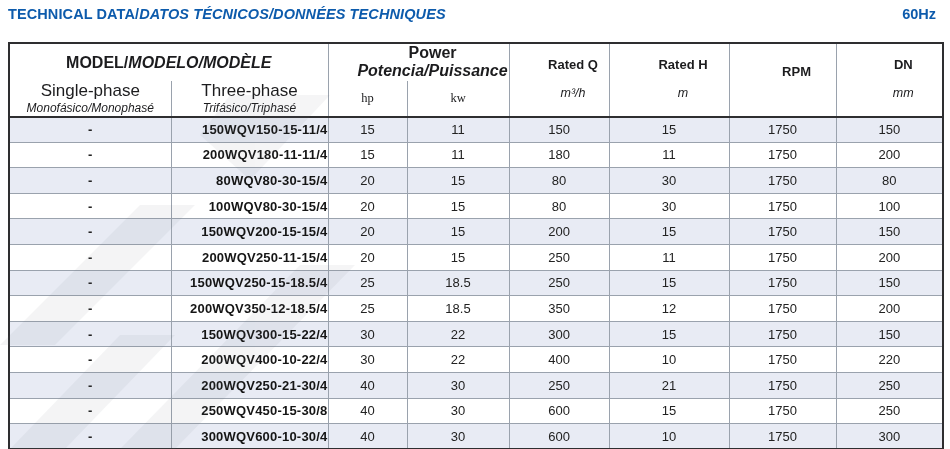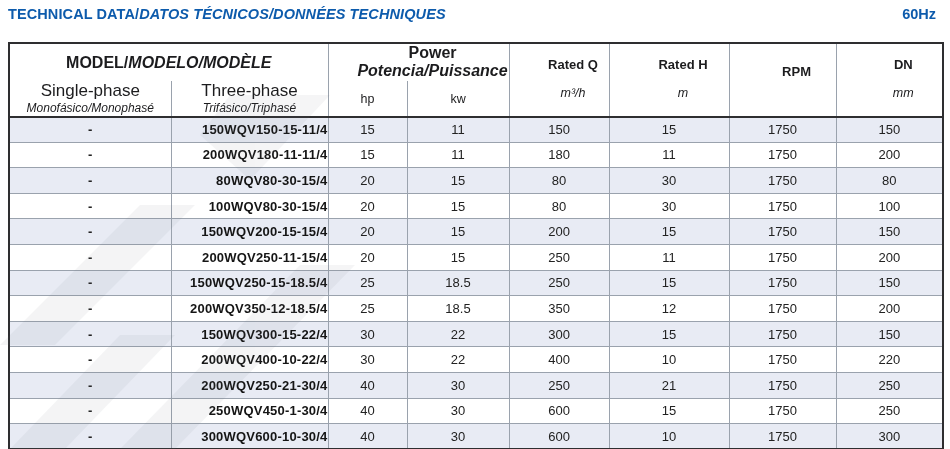--- a/index.html
+++ b/index.html
@@ -48,21 +48,21 @@
   }
   thead th{background:#fff;font-weight:bold;}
   
   tr.hrowA th{border-bottom:none;height:31px;}
   tr.hrowB th{border-top:none;height:32px;}
   th.group-cell{font-size:16px;line-height:1.1;}
   th.group-cell .intl{font-style:italic;}
   .two-line{display:block;line-height:1.15;padding-left:28px;}
   tr.hrowB .sub-en{font-weight:normal;font-size:17px;display:block;line-height:1.2;}
   tr.hrowB .sub-intl{font-weight:normal;font-style:italic;font-size:12px;display:block;line-height:1.2;}
-  tr.hrowB .unit-label{font-weight:normal;font-size:12.5px;}
+  tr.hrowB .unit-label{font-weight:normal;font-size:12.5px;font-family:Liberation Serif, serif;}
   th.span-cell{padding:5px 0 7px;}
   th.span-cell .col-title{display:block;font-size:13px;font-weight:bold;}
   th.span-cell .col-unit{display:block;font-weight:normal;font-size:12.5px;margin-top:14px;font-style:italic;}
   
   thead tr.hrowB th{border-bottom:2px solid var(--border-outer);}
   thead th.span-cell{border-bottom:2px solid var(--border-outer);padding-left:28px;}
   
   tbody td{height:25.6px;font-size:13px;color:#222;background:#fff;}
   tbody tr.stripe td{background:var(--stripe);}
   td.model-cell{text-align:right;padding-left:10px;font-weight:bold;letter-spacing:.2px;color:#151515;}
@@ -237,21 +237,21 @@
     <td class="model-cell">200WQV250-21-30/4</td>
     <td>40</td>
     <td>30</td>
     <td>250</td>
     <td>21</td>
     <td>1750</td>
     <td>250</td>
   </tr>
         <tr>
     <td class="dash-cell">-</td>
-    <td class="model-cell">250WQV450-1-30/4</td>
+    <td class="model-cell">250WQV450-15-30/8</td>
     <td>40</td>
     <td>30</td>
     <td>600</td>
     <td>15</td>
     <td>1750</td>
     <td>250</td>
   </tr>
         <tr class="stripe">
     <td class="dash-cell">-</td>
     <td class="model-cell">300WQV600-10-30/4</td>

